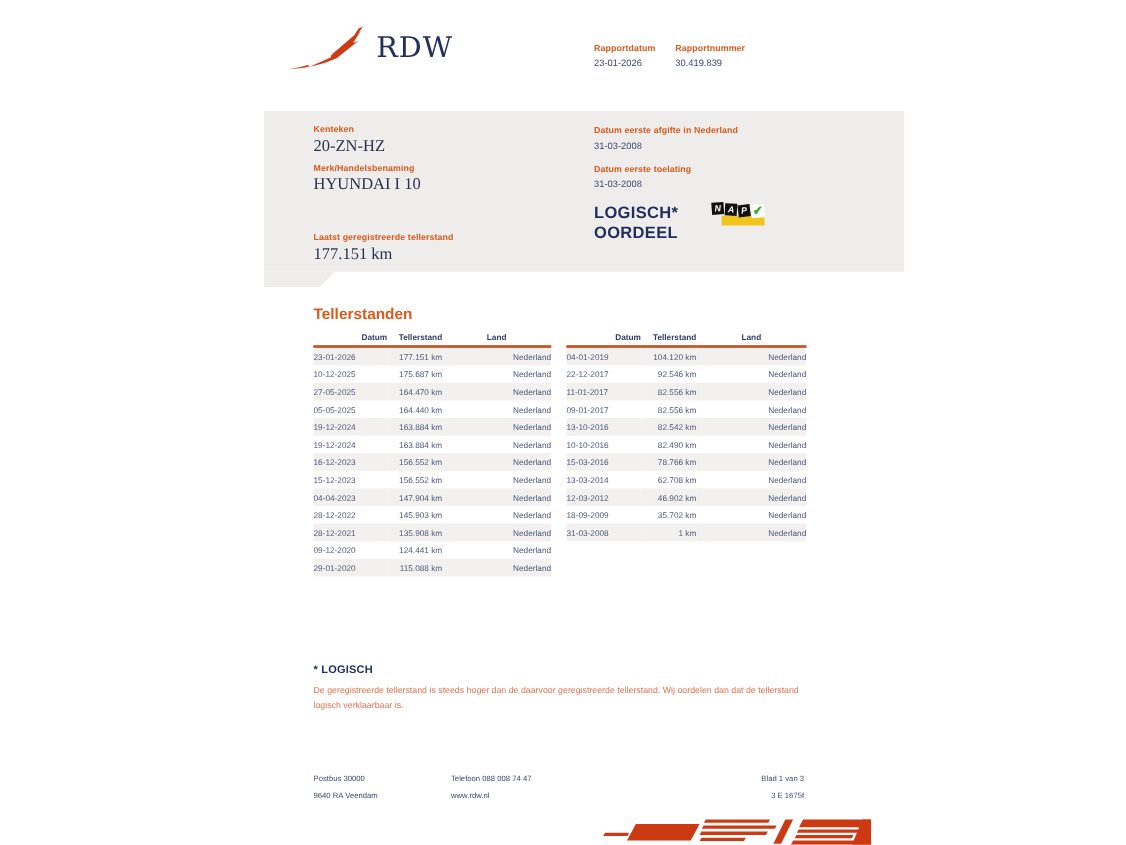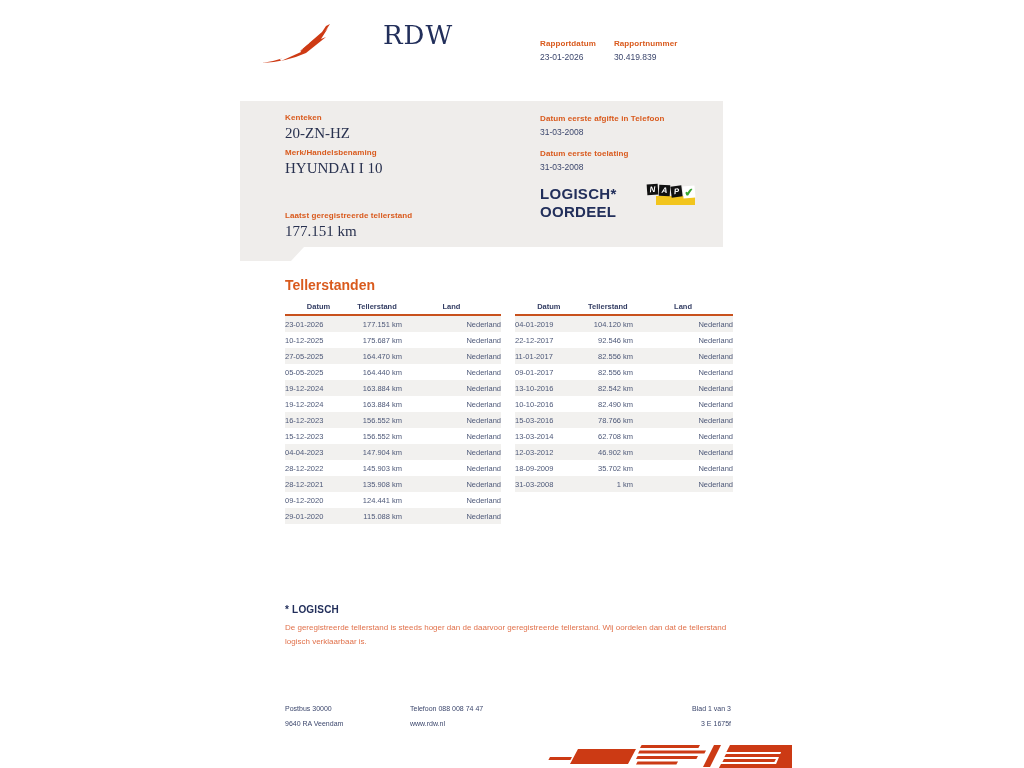--- a/index.html
+++ b/index.html
@@ -3,41 +3,41 @@
 <meta charset="utf-8">
 <style>
   * { margin:0; padding:0; box-sizing:border-box; }
   html,body { background:#ffffff; }
   .page {
     position:relative; width:1024px; height:768px; background:#ffffff;
     overflow:hidden; font-family:"Liberation Sans", sans-serif;
   }
 
   
-  .logo { position:absolute; left:260px; top:20px; display:flex; align-items:flex-start;gap:41px; }
+  .logo { position:absolute; left:260px; top:20px; display:flex; align-items:center; }
   .logo svg { display:block; }
   .logo-text {
     font-family:"DejaVu Serif", serif; font-size:26px; color:#222f5b;
     letter-spacing:1px; margin-left:10px; margin-top:0px;
   }
   .report-head { position:absolute; left:540px; top:26px; width:200px; }
   .report-title {
     font-family:"DejaVu Serif", serif; font-weight:bold; font-size:18px;
     color:#dd6227; letter-spacing:0.2px;
   }
   .report-meta { display:flex; margin-top:13px; }
   .meta-col { margin-right:18px; }
   .lbl {
     font-size:8px; font-weight:bold; color:#d95a1d; letter-spacing:0.1px;
   }
   .meta-val { font-size:8.5px; color:#3c476d; margin-top:4px; }
 
   
   .panel {
-    position:absolute; left:240px; top:101px; width:483px; height:146px;
+    position:absolute; left:240px; top:101px; width:582px; height:146px;
     background:#efedeb;
   }
   .panel-tab {
     position:absolute; left:240px; top:247px; width:64px; height:14px;
     background:#efedeb;
     clip-path: polygon(0 0, 100% 0, calc(100% - 13px) 100%, 0 100%);
   }
   .pfield { position:absolute; }
   .pval {
     font-family:Liberation Serif, serif; font-size:15px; color:#28314f; margin-top:3px;
@@ -66,21 +66,21 @@
   }
 
   
   .tables-wrap { position:absolute; left:285px; top:277px; width:448px; }
   .tables-title { font-size:14px; font-weight:bold; color:#d95a1d; }
   .tables-row { display:flex; margin-top:7px; }
   table { border-collapse:collapse; table-layout:fixed; }
   .tbl-left  { width:216px; margin-right:14px; }
   .tbl-right { width:218px; align-self:flex-start; }
   th {
-    font-size:7.5px; font-weight:bold; color:#333d63; text-align:center;
+    font-size:7.5px; font-weight:bold; color:#333d63; text-align:right;
     padding:2px 0 3px 0; border-bottom:2px solid #c8511d;
   }
   col.c-datum { width:67px; } col.c-teller { width:50px; } col.c-land { width:99px; }
   th.h-land { text-align:center; }
   td { font-size:7.5px; color:#4d5878; padding:4px 0 3px 0; }
   td.c2 { text-align:right; }
   td.c3 { text-align:right; }
   tbody tr:nth-child(odd) { background:#f2f1ef; }
 
   
@@ -135,21 +135,21 @@
     </div>
     <div class="pfield" style="left:45px; top:47px;">
       <div class="lbl">Merk/Handelsbenaming</div>
       <div class="pval">HYUNDAI I 10</div>
     </div>
     <div class="pfield" style="left:45px; top:110px;">
       <div class="lbl">Laatst geregistreerde tellerstand</div>
       <div class="pval">177.151 km</div>
     </div>
     <div class="pfield" style="left:300px; top:13px;">
-      <div class="lbl">Datum eerste afgifte in Telefoon</div>
+      <div class="lbl">Datum eerste afgifte in Nederland</div>
       <div class="pval-sm">31-03-2008</div>
     </div>
     <div class="pfield" style="left:300px; top:48px;">
       <div class="lbl">Datum eerste toelating</div>
       <div class="pval-sm">31-03-2008</div>
     </div>
     <div class="oordeel">
       <div>LOGISCH*</div>
       <div>OORDEEL</div>
     </div>

